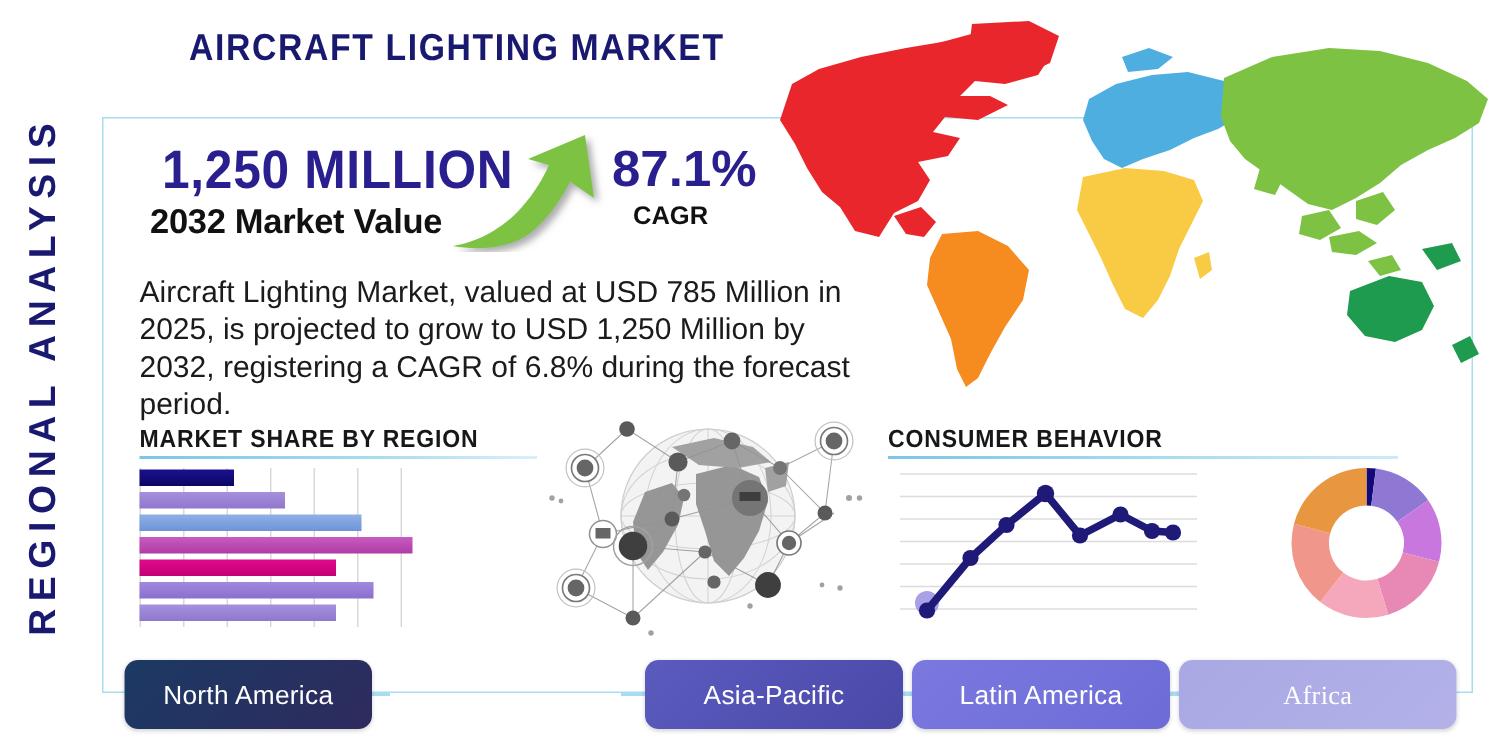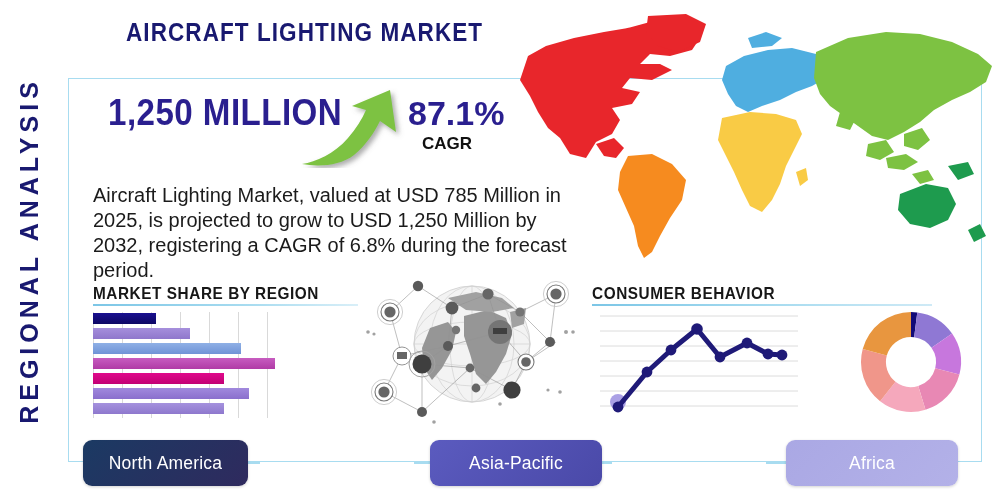--- a/index.html
+++ b/index.html
@@ -125,20 +125,21 @@
   <div class="side-label">
     <span>REGIONAL ANALYSIS</span>
   </div>
 
   <div class="panel"></div>
 
   <div class="title">AIRCRAFT LIGHTING MARKET</div>
 
   <div class="kpi-wrap">
     <div class="kpi-value">1,250 MILLION</div>
+    <div class="kpi-label">2032 Market Value</div>
 
     <svg class="arrow-svg" width="112" height="80" viewBox="0 0 112 80">
       <defs>
         <filter id="ashadow" x="-30%" y="-30%" width="170%" height="170%">
           <feDropShadow dx="3" dy="3" stdDeviation="2.4" flood-color="#6b6b6b" flood-opacity="0.55"></feDropShadow>
         </filter>
       </defs>
       <path filter="url(#ashadow)" d="M6,76 C20,74 38,66 52,50 C60,41 66,31 70,22 L56,18 L94,2 L100,44 L84,33 C78,45 70,57 58,67 C44,78 22,79 6,76 Z" fill="#7DC242"></path>
     </svg>
 
@@ -318,18 +319,21 @@
     <div class="pill-link" style="left:336px;width:22px;"></div>
     <div class="pill-link" style="left:512px;width:22px;"></div>
     <div class="pill-link" style="left:688px;width:22px;"></div>
 
     <div class="pill" style="left:5px;width:165px;background:linear-gradient(135deg,#1b3a63,#2f2a5e);">
       <span>North America</span>
     </div>
     <div class="pill" style="left:352px;width:172px;background:linear-gradient(135deg,#5b5bbf,#4a49a8);">
       <span>Asia-Pacific</span>
     </div>
-    <div class="pill" style="left:708px;width:172px;background:linear-gradient(135deg,#aaa8e4,#b3b1e8);">
+    <div class="pill" style="left:530px;width:172px;background:linear-gradient(135deg,#7b79e0,#6d6bd6);">
+      <span>Latin America</span>
+    </div>
+    <div class="pill" style="left:708px;width:185px;background:linear-gradient(135deg,#aaa8e4,#b3b1e8);font-family:Liberation Serif, serif;">
       <span>Africa</span>
     </div>
   </div>
 
 </div>
 
 </body></html>

